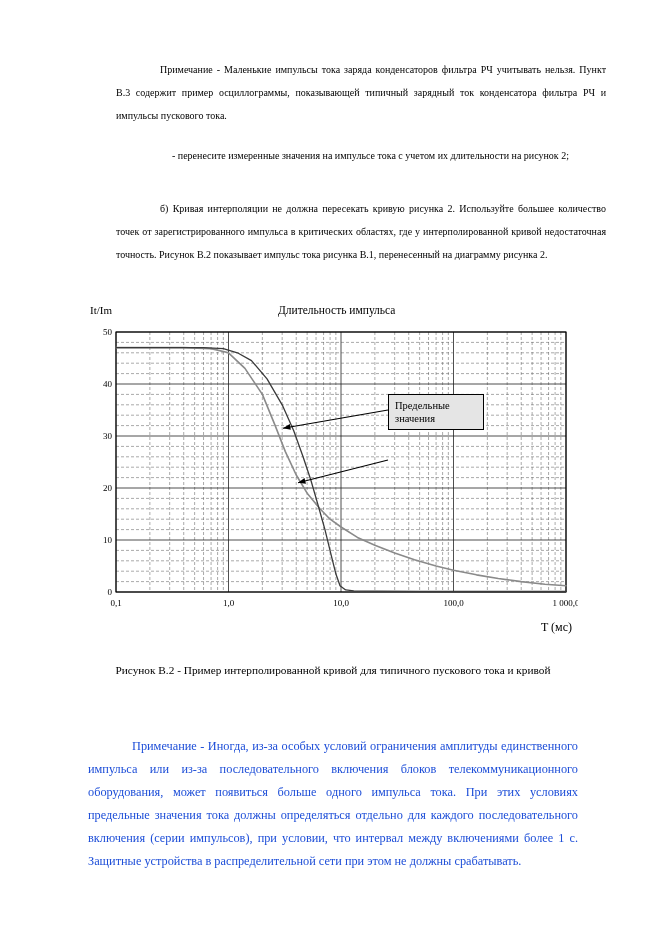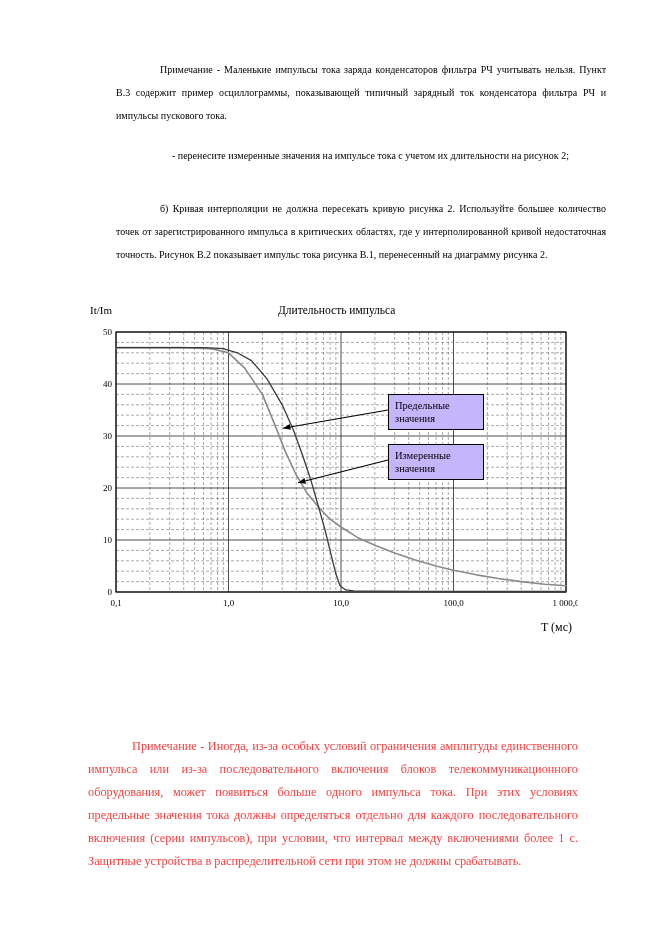--- a/index.html
+++ b/index.html
@@ -70,21 +70,21 @@
   }
   .axis-label-x {
     position: absolute;
     right: 6px;
     top: 322px;
     font-size: 12px;
   }
   .callout {
     position: absolute;
     border: 1px solid #000;
-    background: #c4b5fd;
+    background: #e5e5e5;
     font-size: 10.5px;
     line-height: 13px;
     padding: 4px 6px;
     box-sizing: border-box;
   }
   .callout-1 { left: 300px; top: 70px; width: 96px; height: 36px; }
   .callout-2 { left: 300px; top: 120px; width: 96px; height: 36px; }
 
   .caption {
     position: absolute;
@@ -99,21 +99,21 @@
   .caption .line2 { display: block; }
 
   .bottom-block {
     position: absolute;
     left: 88px;
     top: 735px;
     width: 490px;
     font-size: 12.3px;
     line-height: 23px;
     text-align: justify;
-    color: #ef4444;
+    color: #1d4ed8;
   }
   .tick-text { font-size: 9px; font-family: "Liberation Serif", serif; }
 </style>
 </head>
 <body>
 
 <div class="page">
 
   <div class="text-block" style="top:58px;">
     <p class="para indent">Примечание - Маленькие импульсы тока заряда конденсаторов фильтра РЧ учитывать нельзя. Пункт В.3 содержит пример осциллограммы, показывающей типичный зарядный ток конденсатора фильтра РЧ и импульсы пускового тока.</p>
@@ -215,28 +215,26 @@
           <polyline points="28,23.600000000000023 81.67614115596201,23.600000000000023 115.5420156681599,23.600000000000023 135.35228231192406,24.640000000000015 149.4078901803578,28.799999999999983 163.46349804879154,36.599999999999994 179.0225515924982,54.80000000000001 194.17614115596203,80.80000000000001 205.72565461939115,106.80000000000001 215.06025606417708,132.79999999999998 222.89429798008396,156.2 229.64406506855357,179.6 236.94990584851772,205.6 243.30405839316813,231.6 247.85228231192403,249.8 252.01293351540568,261.76 257.6566770803003,265.92 265.81862713451915,266.96 286.8658745121979,267.22 331.6341254878021,267.376 399.3658745121979,267.48 478,267.48" fill="none" stroke="#3a3a3a" stroke-width="1.3" stroke-linejoin="round" stroke-linecap="round"></polyline>
           <line x1="300" y1="86" x2="194.9837319265134" y2="104.19999999999999" stroke="#000" stroke-width="1.1"></line>
           <polygon points="194.9837319265134,104.19999999999999 201.79722059302418,100.00758158203057 202.810640825791,105.8551426169393" fill="#000"></polygon>
           <line x1="300" y1="136" x2="210.03041088011042" y2="158.8" stroke="#000" stroke-width="1.1"></line>
           <polygon points="210.03041088011042,158.8 216.50313277124192,154.09852455924025 217.96102004911347,159.8513982159604" fill="#000"></polygon>
         </svg>
 
       <div class="callout callout-1">
         <span>Предельные значения</span>
       </div>
-      <div class="callout callout-2">
-        <span>Измеренные значения</span>
-      </div>
     </div>
 
     <div class="axis-label-x">T (мс)</div>
   </div>
 
   <div class="caption">
+    <span class="line1">Рисунок В.2 - Пример интерполированной кривой для типичного пускового тока и кривой</span>
   </div>
 
   <div class="bottom-block">
     <p class="para indent">Примечание - Иногда, из-за особых условий ограничения амплитуды единственного импульса или из-за последовательного включения блоков телекоммуникационного оборудования, может появиться больше одного импульса тока. При этих условиях предельные значения тока должны определяться отдельно для каждого последовательного включения (серии импульсов), при условии, что интервал между включениями более 1 с. Защитные устройства в распределительной сети при этом не должны срабатывать.</p>
   </div>
 
 </div>
 
 </body></html>

